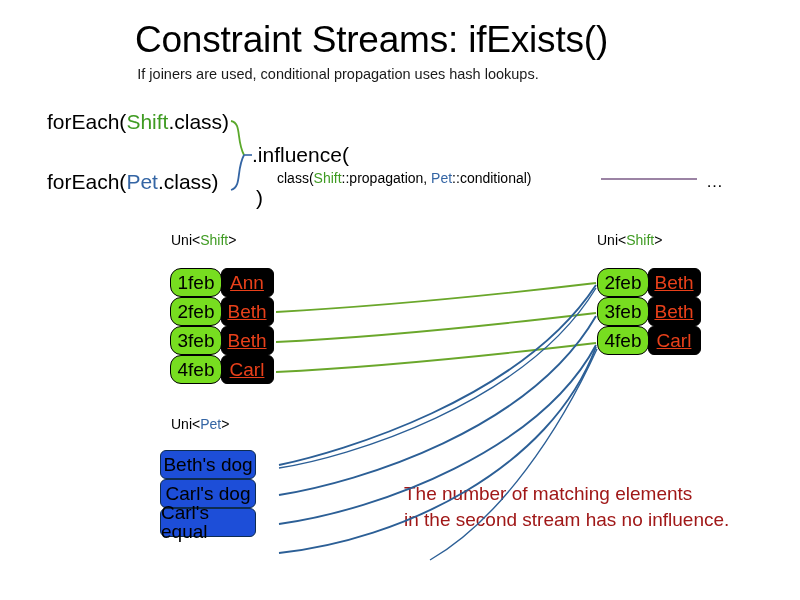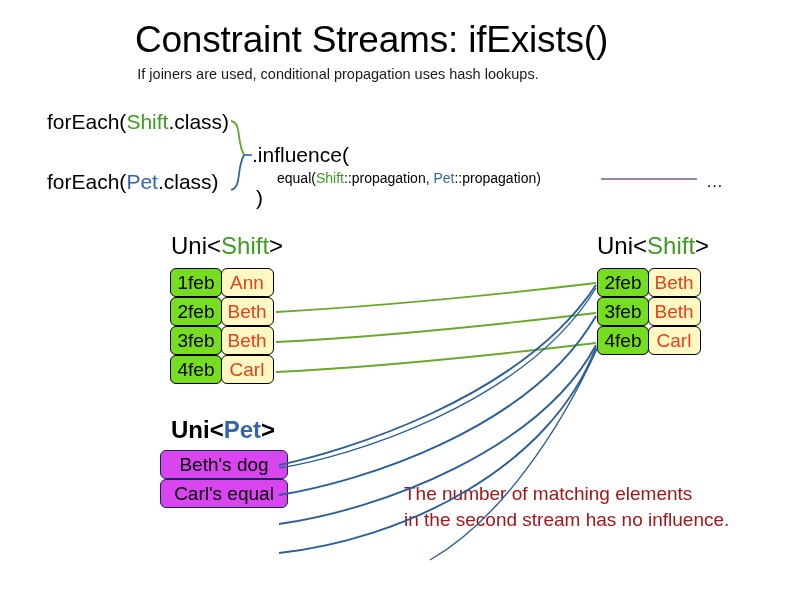--- a/index.html
+++ b/index.html
@@ -61,27 +61,27 @@
   #ellipsis {
     position: absolute;
     left: 706px;
     top: 172px;
     font-size: 17px;
     color: #000;
   }
   
   .uni-label {
     position: absolute;
-    font-size: 24px;
+    font-size: 14px;
     white-space: nowrap;
     color: #000;
   }
   #uni-shift-left  { left: 171px; top: 232px; }
   #uni-shift-right { left: 597px; top: 232px; }
-  #uni-pet         { left: 171px; top: 416px; font-weight: bold; }
+  #uni-pet         { left: 171px; top: 416px; }
 
   
   .tuple-row {
     position: absolute;
     display: flex;
     align-items: stretch;
     height: 29px;
     box-sizing: border-box;
   }
   .cell {
@@ -92,31 +92,33 @@
     align-items: center;
     justify-content: center;
     font-size: 19px;
     line-height: 1;
     padding-bottom: 1px;
   }
   .cell.shift-date {
     background: #77dd20;
     color: #000;
     width: 52px;
+    border-radius: 11px;
   }
   .cell.shift-name {
-    background: #fef9c3;
+    background: #000000;
     color: #e8401a;
     width: 53px;
     margin-left: -1.5px;
+    text-decoration: underline;
   }
   .cell.pet-name {
-    background: #d946ef;
-    color: #000;
-    width: 128px;
+    background: #1d4ed8;
+    color: #000;
+    width: 96px;
     border-color: #0e2c50;
   }
   
   #shift-left-table  { position: absolute; left: 170px; top: 268px; }
   #shift-right-table { position: absolute; left: 597px; top: 268px; }
   #pet-table         { position: absolute; left: 160px; top: 450px; }
   .table-stack { position: relative; }
   .table-stack .tuple-row { position: relative; }
 
   
@@ -149,21 +151,21 @@
     <span>forEach(</span><span class="kw-pet">Pet</span><span>.class)</span>
   </div>
 
   <div class="code-line" id="code-foreach-shift">
     <span>forEach(</span><span class="kw-shift">Shift</span><span>.class)</span>
   </div>
 
   <div class="code-line" id="code-ifexists">.influence(</div>
 
   <div class="code-line" id="code-equal">
-    <span>equal(</span><span class="kw-shift">Shift</span><span>::propagation, </span><span class="kw-pet">Pet</span><span>::propagation)</span>
+    <span>class(</span><span class="kw-shift">Shift</span><span>::propagation, </span><span class="kw-pet">Pet</span><span>::conditional)</span>
   </div>
 
   <div class="code-line" id="code-close-paren">)</div>
 
   <div id="ellipsis">…</div>
 
   <div class="uni-label" id="uni-shift-left">
     <span>Uni&lt;</span><span class="kw-shift">Shift</span><span>&gt;</span>
   </div>
 
@@ -205,20 +207,23 @@
     </div>
     <div class="tuple-row">
       <div class="cell shift-date">4feb</div>
       <div class="cell shift-name">Carl</div>
     </div>
   </div>
 
   <div class="table-stack" id="pet-table">
     <div class="tuple-row">
       <div class="cell pet-name">Beth's dog</div>
+    </div>
+    <div class="tuple-row">
+      <div class="cell pet-name">Carl's dog</div>
     </div>
     <div class="tuple-row">
       <div class="cell pet-name">Carl's equal</div>
     </div>
   </div>
 
   <div id="annotation">The number of matching elements
 in the second stream has no influence.</div>
 
   <svg id="wires" viewBox="0 0 800 600">

